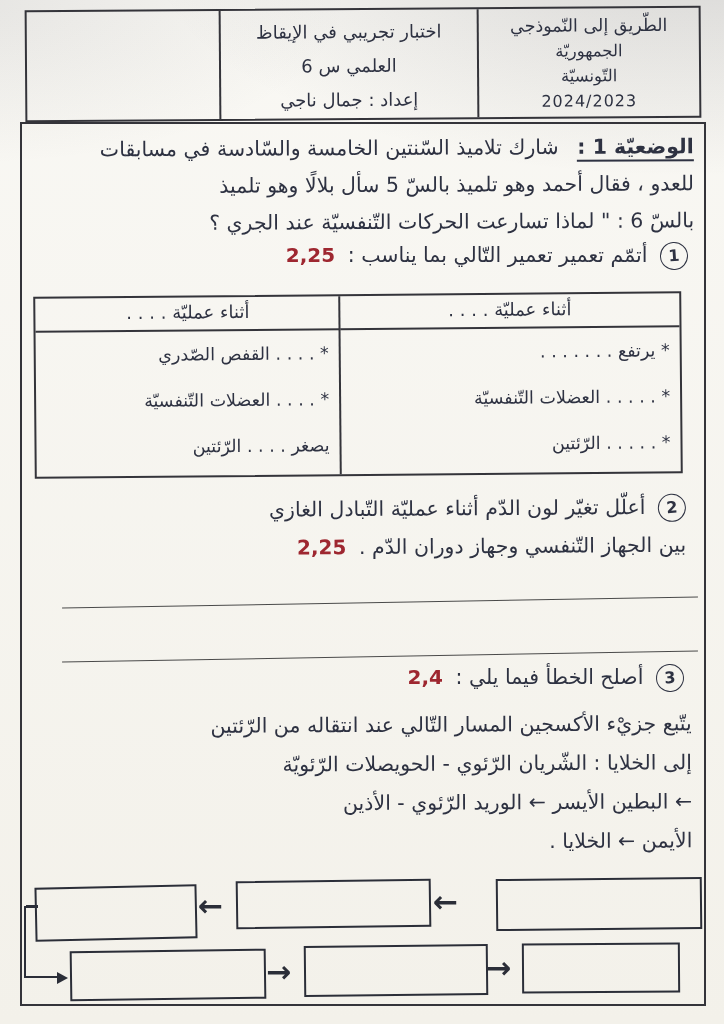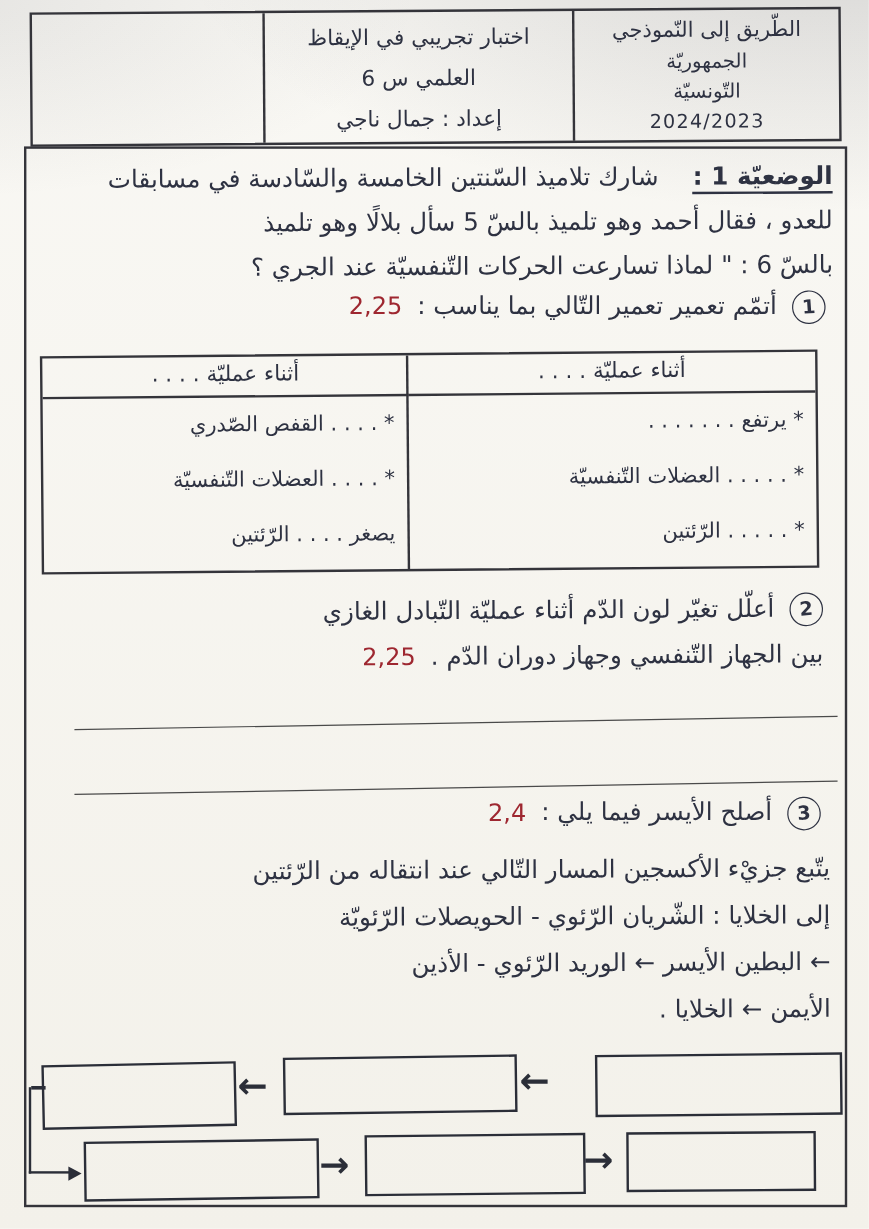--- a/index.html
+++ b/index.html
@@ -6,21 +6,21 @@
   body{
     width:724px;height:1024px;overflow:hidden;
     font-family:"DejaVu Sans",sans-serif;
     background:
       radial-gradient(900px 380px at 95% -5%, rgba(60,60,70,0.18), transparent 60%),
       radial-gradient(700px 300px at -5% 0%, rgba(60,60,70,0.10), transparent 55%),
       linear-gradient(#f9f8f4,#f3f1ea);
     color:#2e3242;
   }
   .page{position:relative;width:724px;height:1024px;}
-  .score{color:#9e2730;font-weight:normal;font-size:20px;padding:0 6px;letter-spacing:1px;}
+  .score{color:#9e2730;font-weight:bold;font-size:20px;padding:0 6px;letter-spacing:1px;}
   .qnum{
     display:inline-block;width:26px;height:26px;line-height:26px;margin-left:6px;
     border:1.6px solid #2e3242;border-radius:50%;text-align:center;
     font-size:16px;font-weight:bold;vertical-align:middle;transform:rotate(-4deg);
   }
   
   .hdr{
     position:absolute;left:25px;top:8px;width:672px;height:108px;
     border:2.2px solid #34343a;display:flex;direction:rtl;transform:rotate(-0.4deg);
     background:transparent;
@@ -30,21 +30,21 @@
   .hdr-mid{width:258px;border-left:2.2px solid #34343a;font-size:18px;line-height:34px;}
   .hdr-left{flex:1;}
   .hdr-right .l1{font-size:17.5px;}
   .hdr-right .yr{font-size:16px;letter-spacing:1px;}
   
   .frame{
     position:absolute;left:20px;top:122px;width:686px;height:884px;
     border:2.2px solid #34343a;box-sizing:border-box;
   }
   .situation{position:absolute;top:6px;right:10px;left:8px;font-size:20.5px;line-height:37px;text-align:right;transform:rotate(-0.3deg);}
-  .situation .lbl{font-weight:bold;border-bottom:2.5px double #2e3242;padding-bottom:1px;margin-left:22px;}
+  .situation .lbl{font-weight:bold;border-bottom:2.5px double #2e3242;padding-bottom:1px;margin-left:12px;}
   .q1row{position:absolute;top:118px;right:16px;left:8px;font-size:20.5px;text-align:right;}
   
   .atable{
     position:absolute;top:170px;right:22px;width:648px;height:182px;
     border:2.2px solid #34343a;box-sizing:border-box;transform:rotate(-0.5deg);
   }
   .acol{position:absolute;top:0;bottom:0;}
   .acol-r{right:0;width:339px;border-left:2.2px solid #34343a;}
   .acol-l{left:0;width:303px;}
   .ahead{height:32px;line-height:30px;border-bottom:2.2px solid #34343a;text-align:center;font-size:18px;}
@@ -144,21 +144,21 @@
         <span>بين الجهاز التّنفسي وجهاز دوران الدّم .</span>
         <span class="score">2,25</span>
       </div>
     </div>
 
     <div class="ansline one"></div>
     <div class="ansline two"></div>
 
     <div class="q3head">
       <span class="qnum">3</span>
-      <span>أصلح الأيسر فيما يلي :</span>
+      <span>أصلح الخطأ فيما يلي :</span>
       <span class="score">2,4</span>
     </div>
     <div class="q3para">
       <div>يتّبع جزيْء الأكسجين المسار التّالي عند انتقاله من الرّئتين</div>
       <div>إلى الخلايا : الشّريان الرّئوي - الحويصلات الرّئويّة</div>
       <div>← البطين الأيسر ← الوريد الرّئوي - الأذين</div>
       <div>الأيمن ← الخلايا .</div>
     </div>
 
     <div class="fbox bA" style="left:auto;right:2px;top:754px;width:206px;height:52px;"></div>

